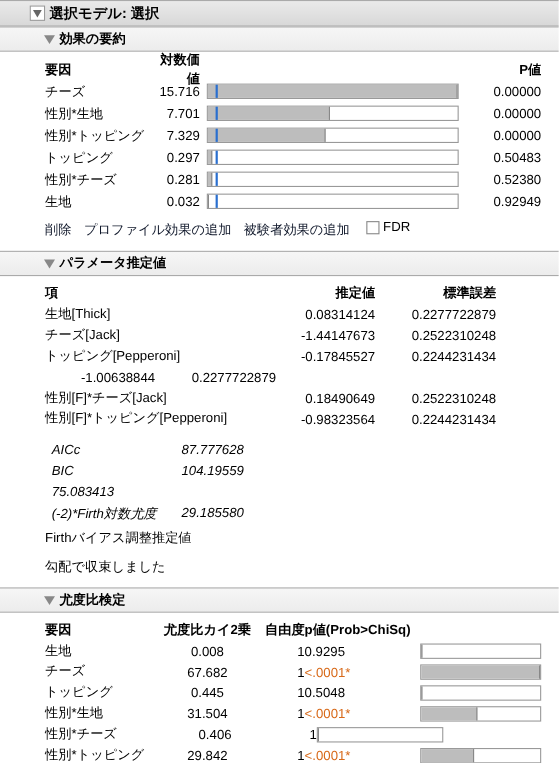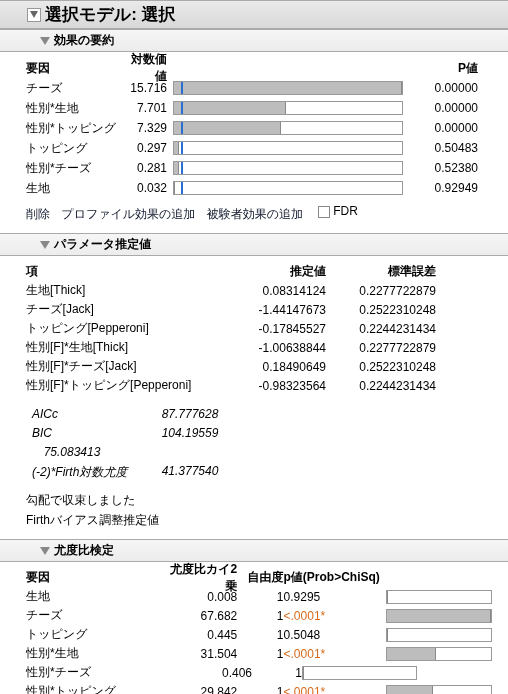--- a/index.html
+++ b/index.html
@@ -16,21 +16,21 @@
       border: 1px solid #aaa;
       border-left: none;
       border-right: none;
       padding: 2px 4px;
       display: flex;
       align-items: center;
       font-weight: bold;
     }
     .panel-header.top {
       background: linear-gradient(#eaeaea, #d8d8d8);
-      font-size: 17px;
+      font-size: 13px;
       padding-left: 27px;
     }
     .panel-header.sub {
       background: linear-gradient(#f6f6f6, #ececec);
       padding-left: 40px;
     }
     .disc-tri {
       display: inline-block;
       width: 0; height: 0;
       border-left: 5px solid transparent;
@@ -41,21 +41,21 @@
     .disc-box {
       display: inline-flex;
       align-items: center;
       justify-content: center;
       width: 14px; height: 14px;
       border: 1px solid #999;
       margin-right: 4px;
       background: #fff;
     }
     .disc-box .disc-tri { margin-right: 0; border-top-width: 7px; border-left-width: 4px; border-right-width: 4px; border-top-color: #666; }
-    .content { padding: 6px 16px 10px 26px; }
+    .content { padding: 6px 16px 10px 41px; }
     .effects-table { width: 100%; }
     .effects-row { display: flex; align-items: center; height: 20px; }
     .eff-col-name { width: 98px; }
     .eff-col-val { width: 49px; text-align: right; padding-right: 6px; }
     .eff-col-bar { width: 230px; position: relative; }
     .eff-col-p { width: 75px; text-align: right; }
     .bar-outer { position: relative; height: 14px; border: 1px solid #999; background: #fff; }
     .bar-fill { position: absolute; top: 0; left: 0; bottom: 0; background: #bdbdbd; border-right: 1px solid #888; }
     .bar-axis { position: absolute; top: 0; bottom: 0; left: 7px; width: 2px; background: #2a6fcf; }
     .eff-header { font-weight: bold; }
@@ -65,25 +65,25 @@
     .fdr-box { display:inline-block; width:12px; height:12px; border:1px solid #888; background:#fff; margin-right:3px; }
     .params-table { width: 100%; }
     .params-row { display: flex; height: 19px; align-items: center; }
     .par-col-name { width: 200px; }
     .par-col-est { width: 100px; text-align: right; }
     .par-col-se { width: 110px; text-align: right; }
     .par-header { font-weight: bold; }
     .stats-table { margin-top: 12px; margin-left: 6px; font-style: italic; }
     .stats-row { display: flex; height: 19px; }
     .stat-col-name { width: 118px; }
-    .stat-col-val { width: 80px; text-align: center; }
+    .stat-col-val { width: 80px; text-align: left; }
     .note { margin-top: 8px; margin-left: 0px; line-height: 1.5; }
     .lr-row { display: flex; align-items: center; height: 19px; }
     .lr-col-name { width: 112px; }
-    .lr-col-chi { width: 85px; text-align: right; margin-left: 29px; }
+    .lr-col-chi { width: 85px; text-align: center; }
     .lr-col-df { width: 50px; text-align: right; }
     .lr-col-p { width: 110px; text-align: left; padding-right: 4px; }
     .lr-col-bar { width: 115px; position: relative; }
     .lr-header { font-weight: bold; }
     .orange { color: #d86a1a; }
     .lr-bar { position: relative; height: 14px; border: 1px solid #999; background: #fff; }
     .lr-bar-fill { position: absolute; top: 0; left: 0; bottom: 0; background: #bdbdbd; border-right: 1px solid #888; }
   </style>
 </head>
 <body>
@@ -210,21 +210,20 @@
           <div class="par-col-name">チーズ[Jack]</div>
           <div class="par-col-est">-1.44147673</div>
           <div class="par-col-se">0.2522310248</div>
         </div>
       <div class="params-row">
           <div class="par-col-name">トッピング[Pepperoni]</div>
           <div class="par-col-est">-0.17845527</div>
           <div class="par-col-se">0.2244231434</div>
         </div>
       <div class="params-row">
-          <div class="par-col-name">性別[F]*生地[Thick]</div>
           <div class="par-col-est">-1.00638844</div>
           <div class="par-col-se">0.2277722879</div>
         </div>
       <div class="params-row">
           <div class="par-col-name">性別[F]*チーズ[Jack]</div>
           <div class="par-col-est">0.18490649</div>
           <div class="par-col-se">0.2522310248</div>
         </div>
       <div class="params-row">
           <div class="par-col-name">性別[F]*トッピング[Pepperoni]</div>
@@ -239,25 +238,25 @@
         </div>
       <div class="stats-row">
           <div class="stat-col-name">BIC</div>
           <div class="stat-col-val">104.19559</div>
         </div>
       <div class="stats-row">
           <div class="stat-col-val">75.083413</div>
         </div>
       <div class="stats-row">
           <div class="stat-col-name">(-2)*Firth対数尤度</div>
-          <div class="stat-col-val">41.377540</div>
-        </div>
-    </div>
+          <div class="stat-col-val">29.185580</div>
+        </div>
+    </div>
+    <div class="note" style="margin-top:2px">Firthバイアス調整推定値</div>
     <div class="note">勾配で収束しました</div>
-    <div class="note" style="margin-top:2px">Firthバイアス調整推定値</div>
   </div>
 </div>
 
 <div class="panel">
   <div class="panel-header sub">
     <span class="disc-tri"></span>
     <span>尤度比検定</span>
   </div>
   <div class="content" style="padding-bottom:2px">
     <div class="lr-table">

